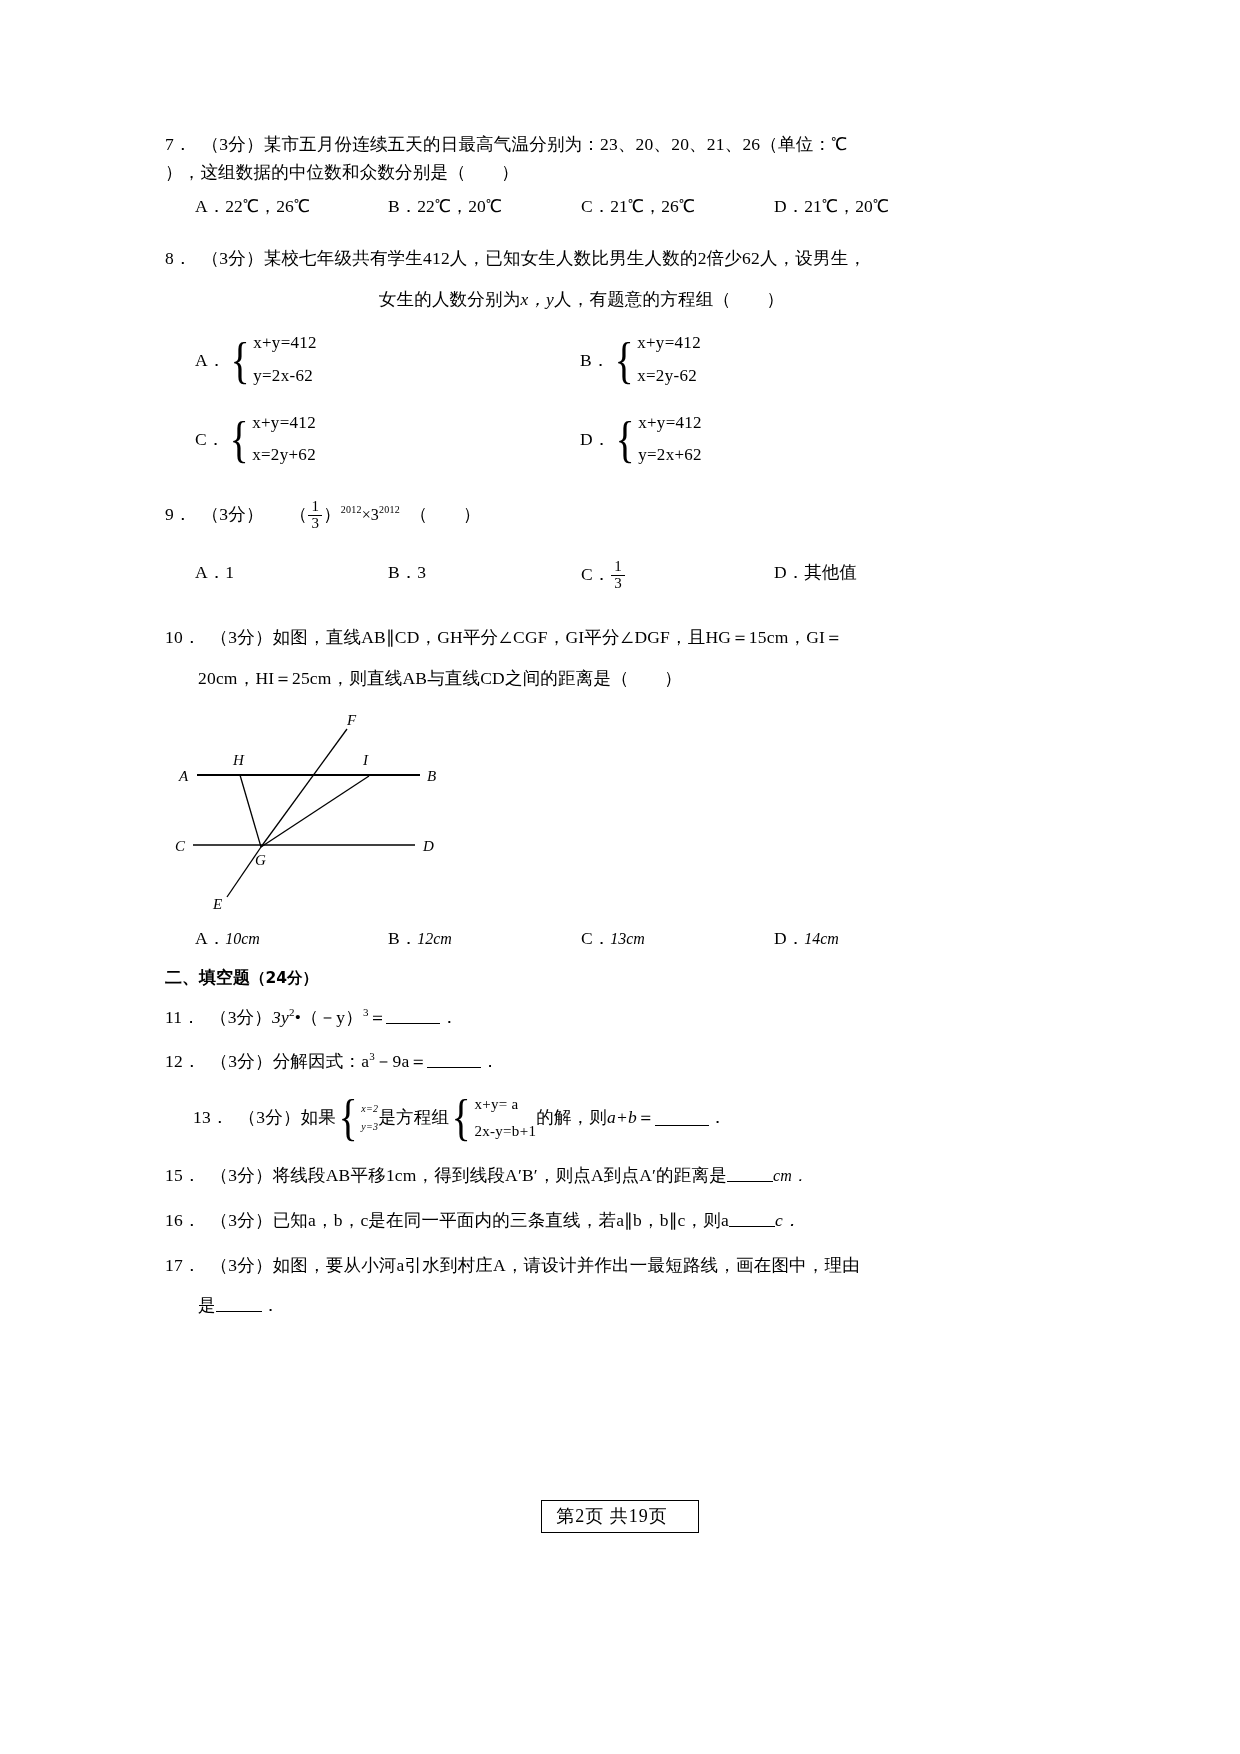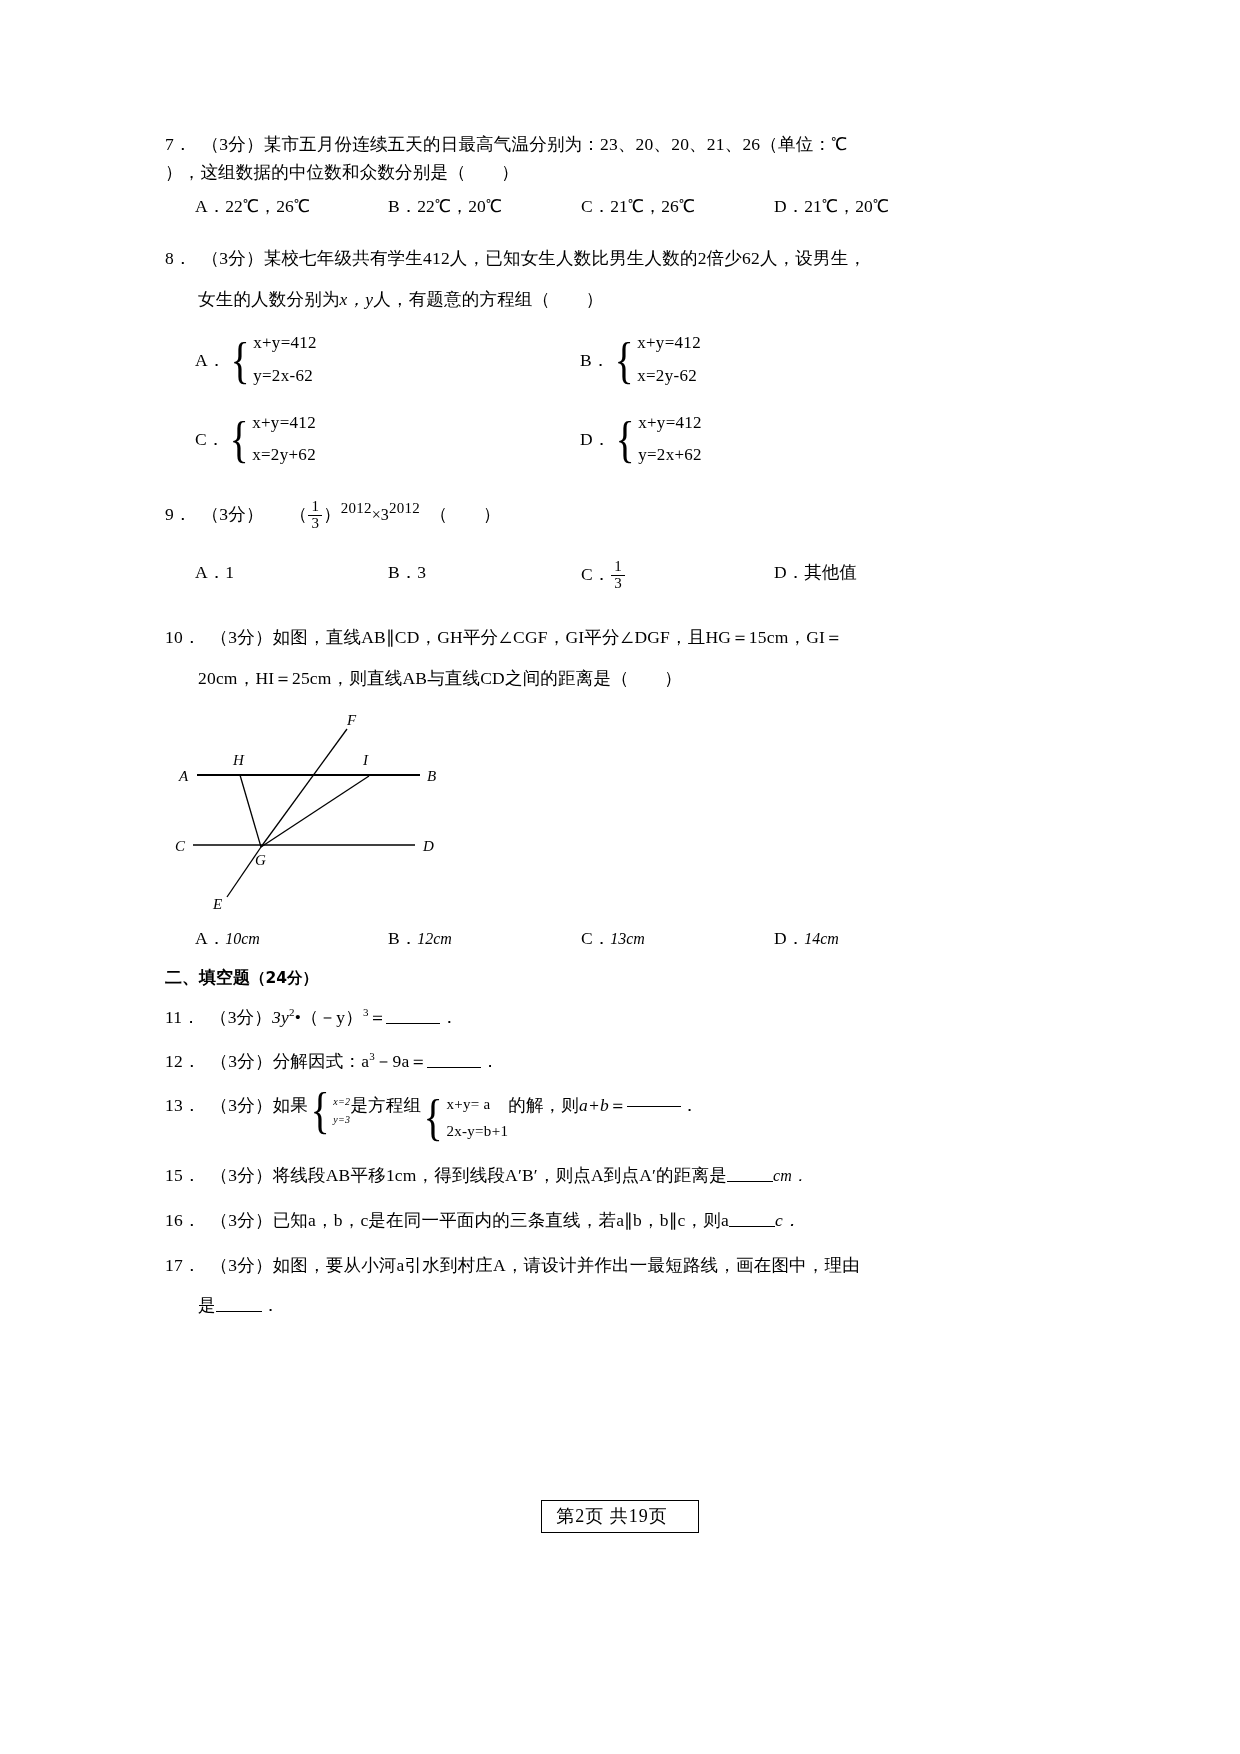--- a/index.html
+++ b/index.html
@@ -26,21 +26,21 @@
   .sp { display:inline-block; width:10px; }
   .spw { display:inline-block; width:26px; }
 
   
   .opts { display:flex; padding-left:30px; margin-top:7px; font-size:17.5px; }
   .opt { width:193px; white-space:nowrap; }
   .opt.last { width:auto; }
 
   
   sup { font-size:11px; vertical-align:super; line-height:0; }
-  .supsm { font-size:15px; vertical-align:super; line-height:0; }
+  .supsm { font-size:10px; vertical-align:super; line-height:0; }
 
   
   .frac {
     display:inline-block;
     vertical-align:middle;
     text-align:center;
     font-size:15px;
     line-height:1.05;
     position:relative;
     top:-1px;
@@ -124,21 +124,21 @@
       <div class="opt"><span>B．</span><span>22℃，20℃</span></div>
       <div class="opt"><span>C．</span><span>21℃，26℃</span></div>
       <div class="opt last"><span>D．</span><span>21℃，20℃</span></div>
     </div>
   </div>
 
   <div class="q" style="margin-top:26px;">
     <div class="qline">
       <span>8．</span><span class="sp"></span><span>（3分）</span><span>某校七年级共有学生412人，已知女生人数比男生人数的2倍少62人，设男生，</span>
     </div>
-    <div class="qline indent" style="margin-top:13px;">
+    <div class="qline indent" style="margin-top:13px;text-align:center;">
       <span>女生的人数分别为</span><span class="it">x，y</span><span>人，有题意的方程组（　　）</span>
     </div>
 
     <div class="ansrow" style="margin-top:14px;">
       <div class="anscell">
         <span class="lab">A．</span>
         <span class="sys">
           <span class="brace">{</span>
           <span class="sys-eqs">
             <span>x+y=412</span>
@@ -242,21 +242,21 @@
   </div>
 
   <div class="qline" style="margin-top:14px;">
     <span>11．</span><span class="sp"></span><span>（3分）</span><span class="it">3y</span><sup>2</sup><span>•（－y）</span><sup>3</sup><span>＝</span><span class="blank"></span><span>．</span>
   </div>
 
   <div class="qline" style="margin-top:16px;">
     <span>12．</span><span class="sp"></span><span>（3分）</span><span>分解因式：a</span><sup>3</sup><span>－9a＝</span><span class="blank"></span><span>．</span>
   </div>
 
-  <div class="qline" style="margin-top:16px; display:flex; align-items:flex-start;">
+  <div class="qline" style="margin-top:16px; display:flex; align-items:center;margin-left:28px;">
     <span>13．</span>
         <span class="sp"></span>
         <span>（3分）</span>
         <span>如果</span>
     <span class="sys">
       <span class="brace">{</span>
       <span class="sys-eqs" style="font-size:10px; line-height:1.75;font-style:italic;">
         <span>x=2</span>
         <span>y=3</span>
       </span>

